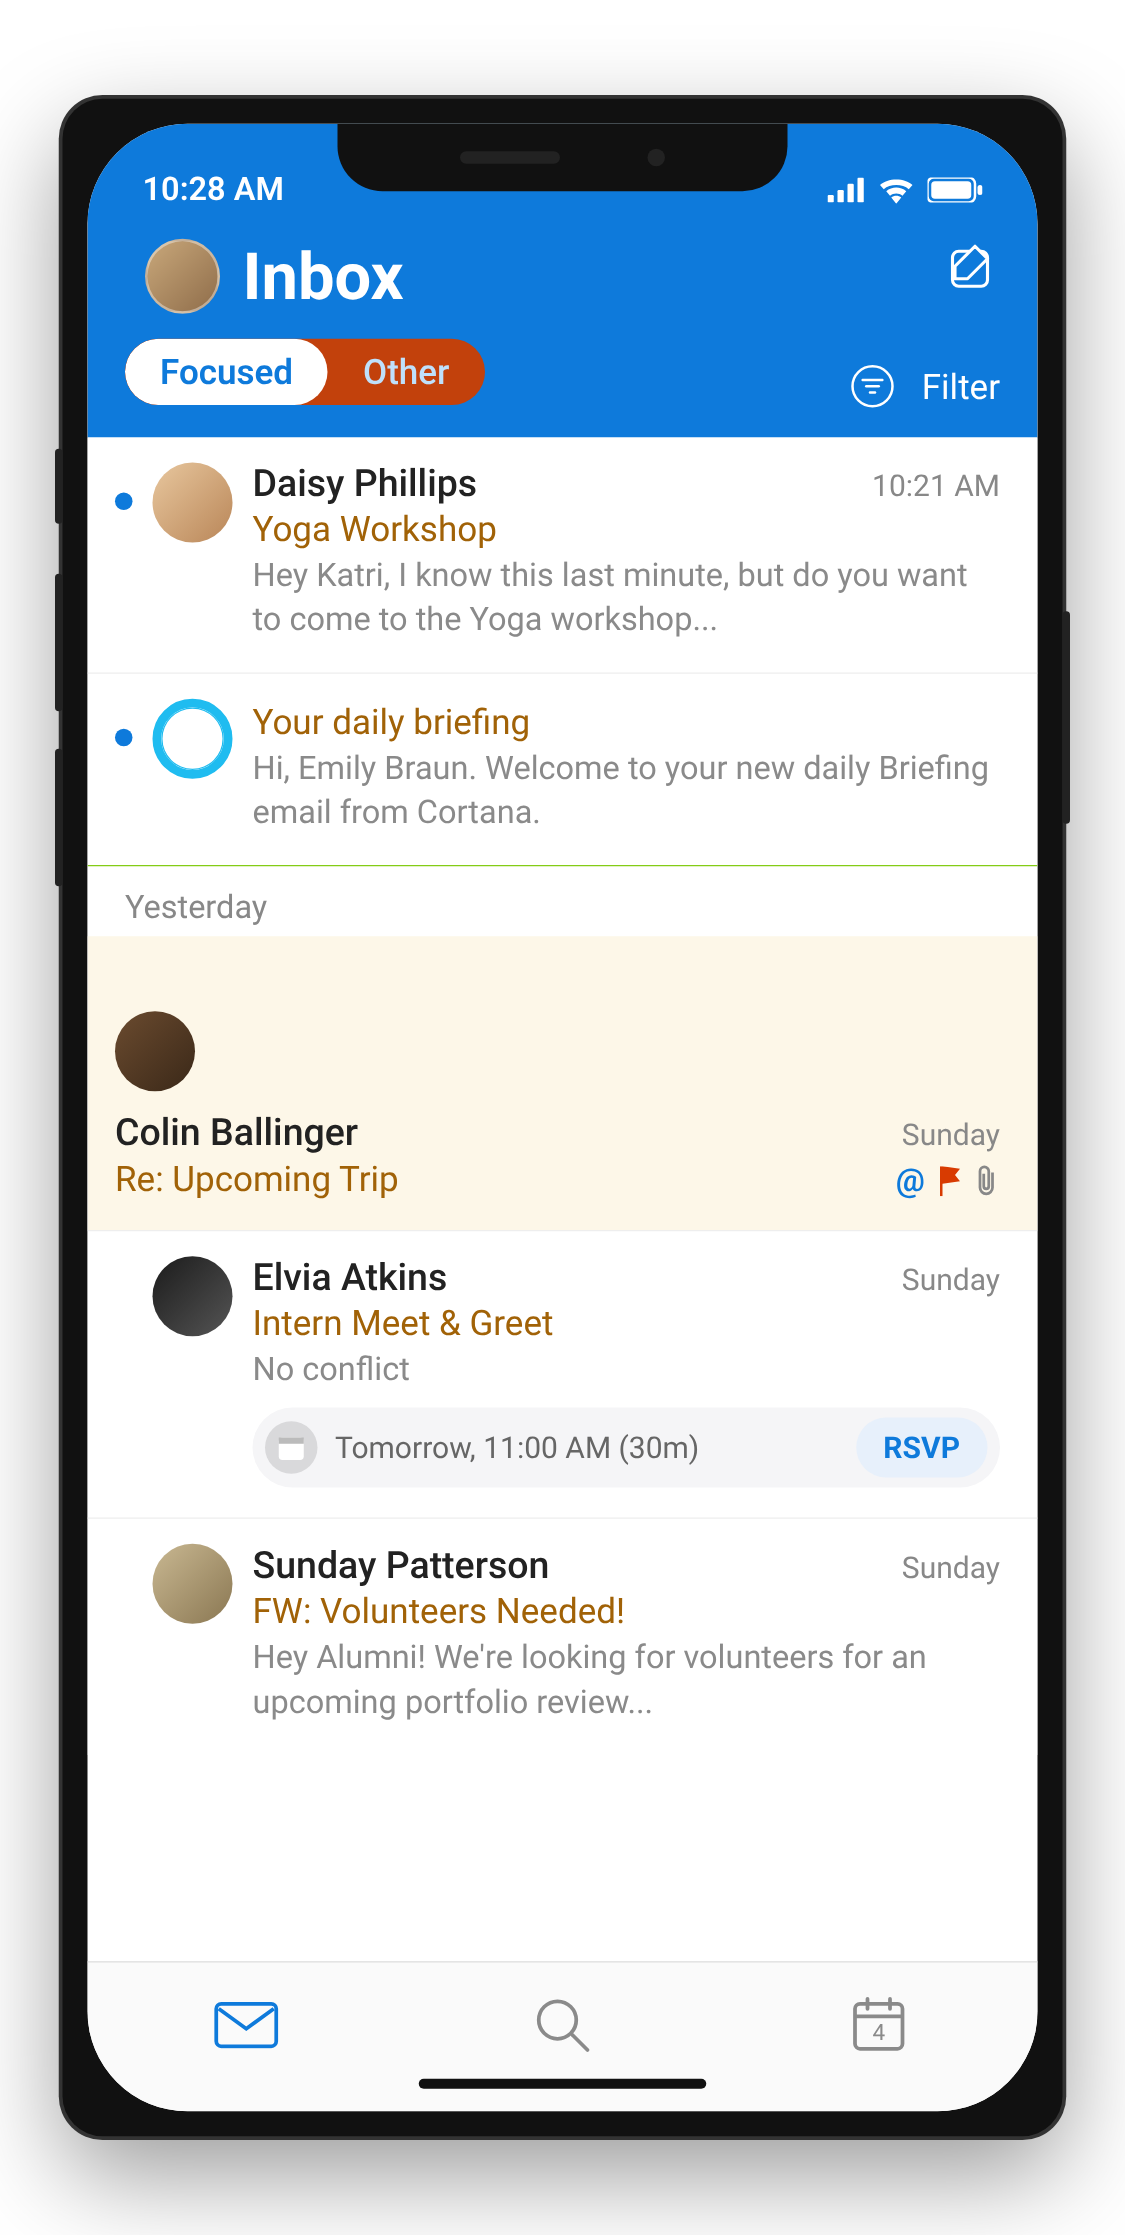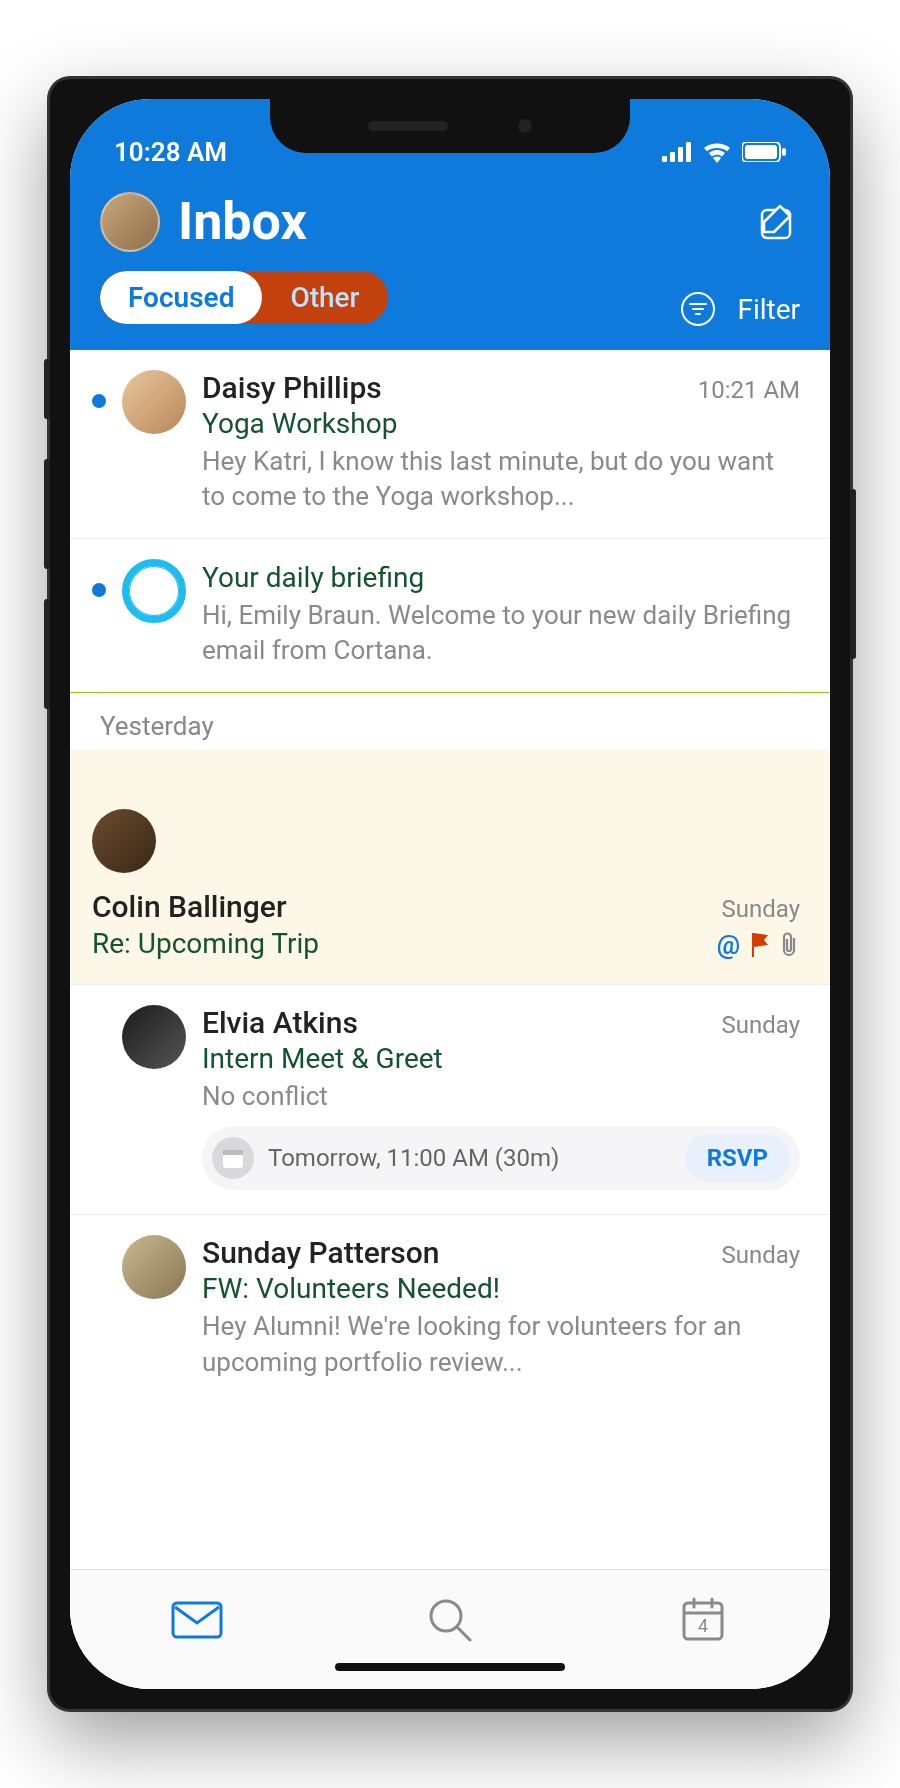--- a/index.html
+++ b/index.html
@@ -1,18 +1,18 @@
 <!DOCTYPE html>
 <html><head>
 <meta charset="utf-8">
 <style>
   * { margin:0; padding:0; box-sizing:border-box; font-family:-apple-system,BlinkMacSystemFont,"Segoe UI",Roboto,sans-serif; }
   body { background:#fff; display:flex; justify-content:center; align-items:center; min-height:1788px; }
   .phone-frame {
-    width:800px; height:1630px; background:#111; border-radius:20px; padding:20px;
+    width:800px; height:1630px; background:#111; border-radius:32px; padding:20px;
     position:relative; box-shadow:0 0 0 3px #333,0 30px 80px rgba(0,0,0,.4);
   }
   .phone-side-btn { position:absolute; background:#222; border-radius:4px; }
   .phone-side-btn.left1{ left:-6px; top:280px; width:6px; height:60px;}
   .phone-side-btn.left2{ left:-6px; top:380px; width:6px; height:110px;}
   .phone-side-btn.left3{ left:-6px; top:520px; width:6px; height:110px;}
   .phone-side-btn.right1{ right:-6px; top:410px; width:6px; height:170px;}
   .screen {
     width:100%; height:100%; background:#fff; border-radius:80px; overflow:hidden; position:relative;
   }
@@ -20,21 +20,21 @@
     position:absolute; top:0; left:50%; transform:translateX(-50%);
     width:360px; height:54px; background:#111; border-radius:0 0 36px 36px; z-index:50;
     display:flex; align-items:center; justify-content:center; gap:70px;
   }
   .notch::before{content:"";width:80px;height:10px;background:#222;border-radius:6px;}
   .notch::after{content:"";width:14px;height:14px;background:#222;border-radius:50%;}
   
   .header { background:#0e7adb; color:#fff; padding-top:24px; }
   .status-bar { display:flex; justify-content:space-between; align-items:center; padding:0 44px; height:58px; font-size:26px; font-weight:600;}
   .status-right { display:flex; gap:10px; align-items:center;}
-  .header-title-row { display:flex; align-items:center; gap:18px; padding:10px 30px 16px 30px;}
+  .header-title-row { display:flex; align-items:flex-start; gap:18px; padding:10px 30px 16px 30px;margin-left:16px;}
   .avatar-me { width:60px;height:60px;border-radius:50%;background:linear-gradient(135deg,#c8a77a,#8f6d4a);border:2px solid rgba(255,255,255,.4);}
   .title { font-size:52px; font-weight:700;}
   .compose { margin-left:auto; width:44px;height:44px; display:flex;align-items:center;justify-content:center;}
   .header-tabs-row{display:flex;align-items:center;padding:0 30px 24px 30px;gap:20px;}
   .tab-group{display:flex;background:#c2410c;border-radius:32px;overflow:hidden;}
   .tab{padding:10px 28px;font-size:28px;font-weight:500;color:#bfe0fb;}
   .tab.active{background:#fff;color:#0e7adb;border-radius:32px;font-weight:600;}
   .filter{margin-left:auto;display:flex;align-items:center;gap:22px;font-size:28px;margin-top:24px;}
   .filter-icon{width:34px;height:34px;border:2.5px solid #fff;border-radius:50%;display:flex;align-items:center;justify-content:center;}
   
@@ -44,21 +44,21 @@
   .item.highlight{background:#fdf7e8;flex-direction:column;}
   .item + .item{border-top:1px solid #eee;}
   .unread-col{width:14px;display:flex;align-items:flex-start;padding-top:24px;}
   .unread-dot{width:14px;height:14px;background:#0e7adb;border-radius:50%;}
   .avatar{width:64px;height:64px;border-radius:50%;flex-shrink:0;background:#ddd;background-size:cover;}
   .avatar.cortana{background:#fff;border:7px solid #1fbcf0;box-shadow:0 0 0 1px #1fbcf0 inset;}
   .content{flex:1;min-width:0;}
   .row1{display:flex;align-items:baseline;}
   .sender{font-size:30px;font-weight:500;color:#222;}
   .time{margin-left:auto;font-size:24px;color:#888;}
-  .subject{font-size:28px;color:#14532d;margin-top:2px;}
+  .subject{font-size:28px;color:#a16207;margin-top:2px;}
   .preview{font-size:26px;color:#8a8a8a;line-height:1.35;margin-top:4px;}
   .meta-icons{display:flex;gap:10px;align-items:center;margin-left:auto;margin-top:6px;}
   .row2{display:flex;align-items:center;justify-content:space-between;}
   .count-badge{background:#eee;color:#666;font-size:22px;padding:2px 10px;border-radius:6px;margin-left:auto;margin-top:6px;}
   .event-chip{display:flex;align-items:center;gap:14px;margin-top:12px;background:#f5f5f7;border-radius:32px;padding:8px 10px 8px 10px;}
   .event-chip .cal-ico{width:42px;height:42px;border-radius:50%;background:#d9d9db;display:flex;align-items:center;justify-content:center;}
   .event-chip .evt-text{font-size:24px;color:#666;}
   .rsvp{margin-left:auto;background:#e7f0fb;color:#0e7adb;font-weight:700;font-size:24px;padding:10px 22px;border-radius:26px;}
   
   .bottom-bar{position:absolute;bottom:0;left:0;right:0;height:120px;border-top:1px solid #ddd;background:#fafafa;display:flex;justify-content:space-around;align-items:center;padding-bottom:20px;}

